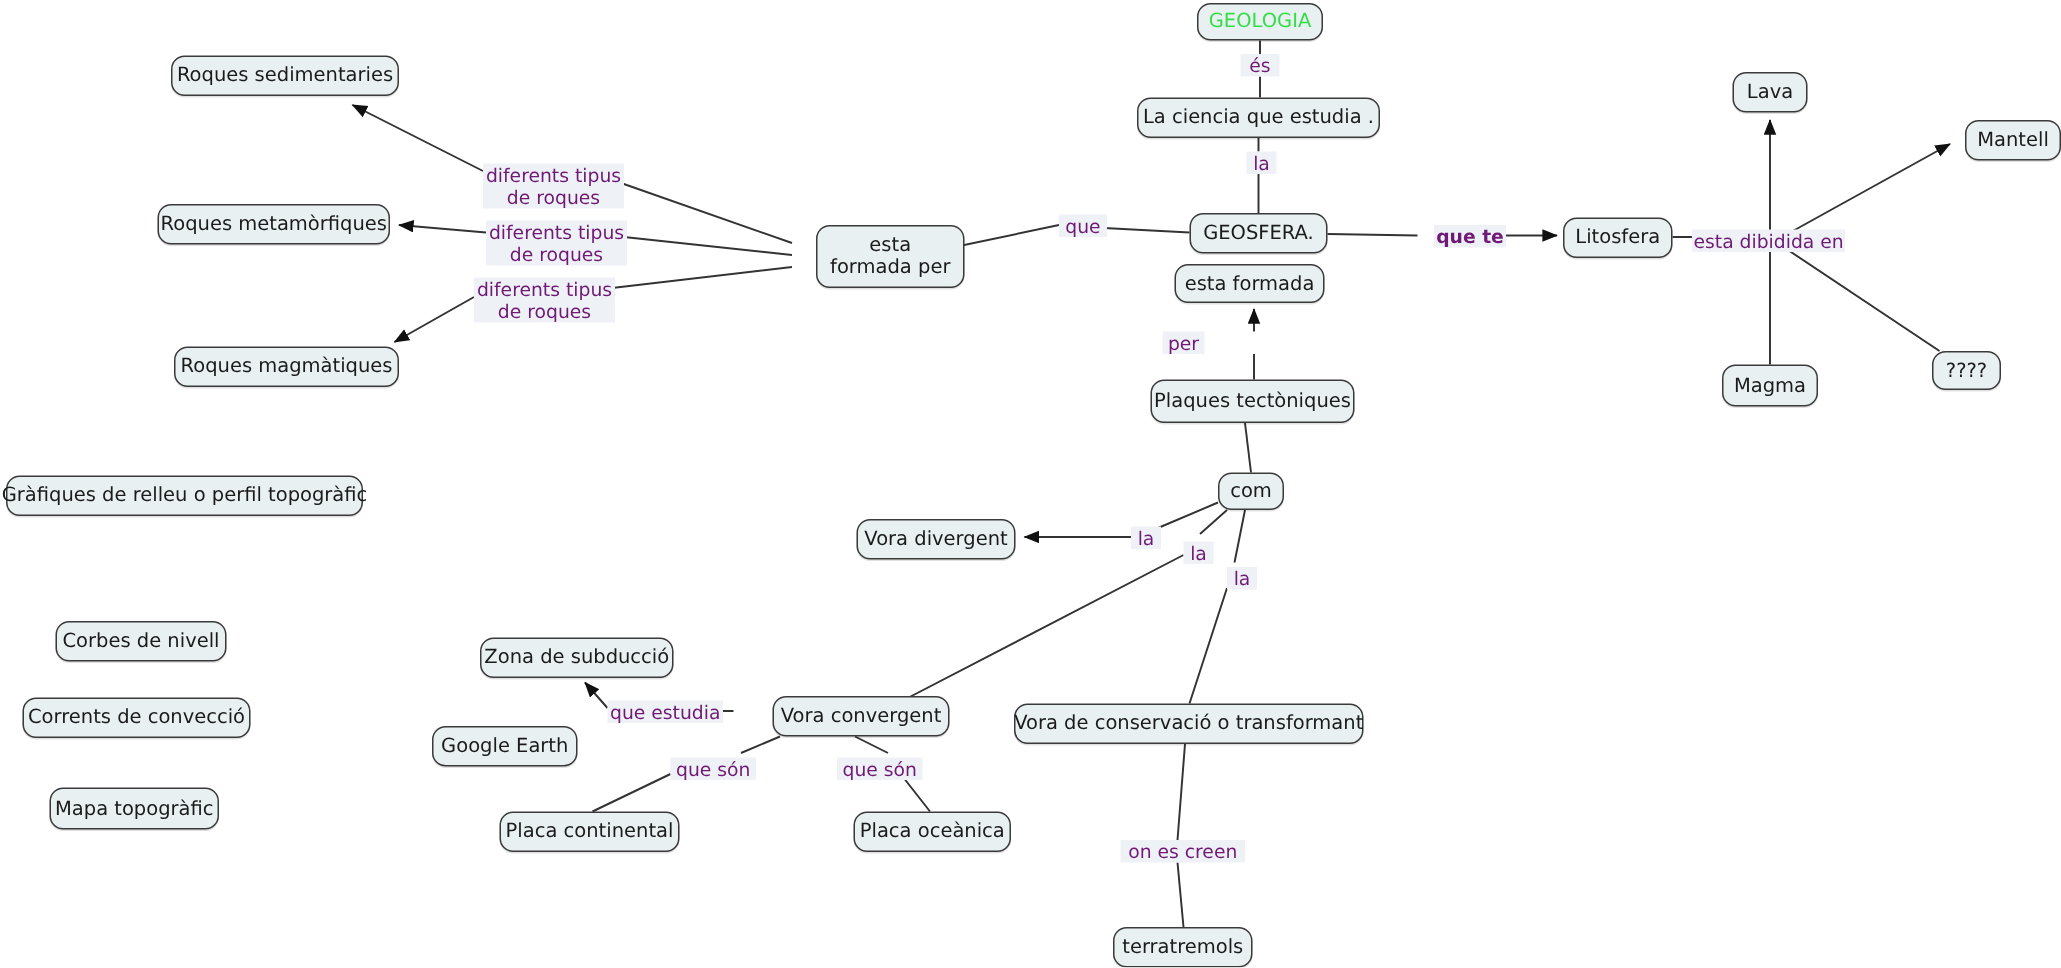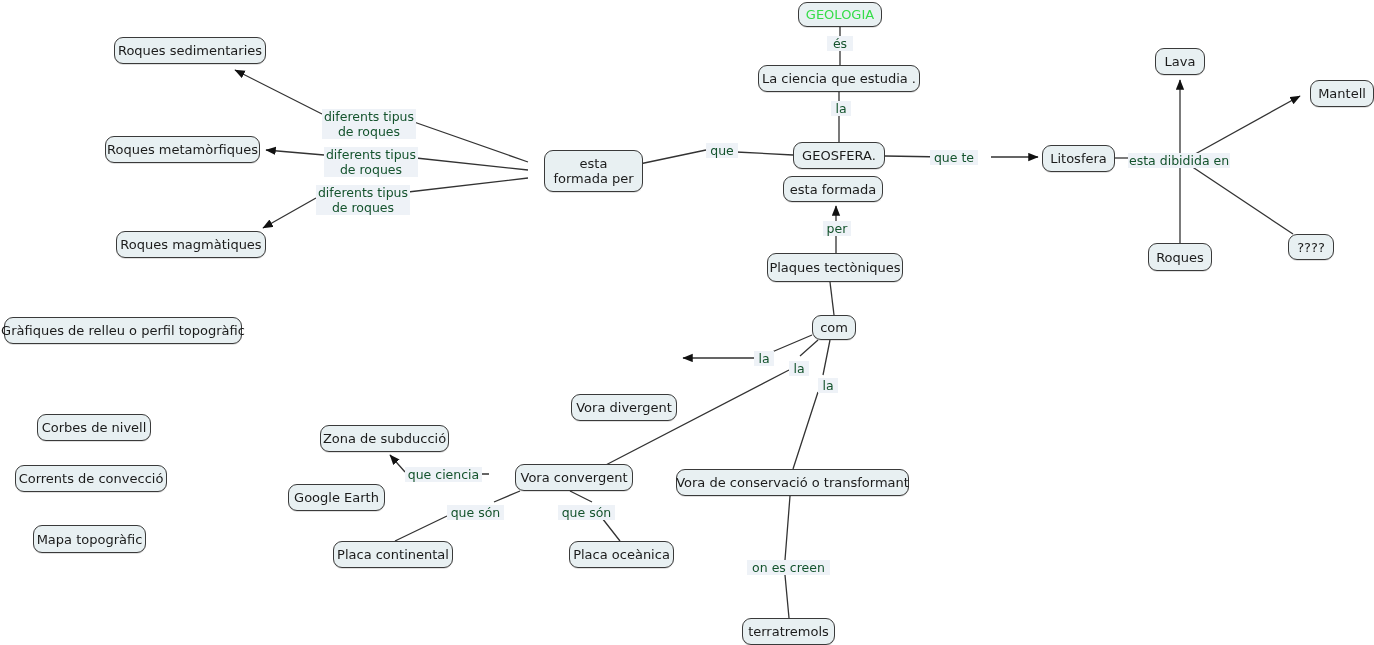--- a/index.html
+++ b/index.html
@@ -47,21 +47,21 @@
   .node.green-text {
     color: #35dd48;
   }
   .node.two-line {
     line-height: 15px;
   }
   .link-label {
     position: absolute;
     font-size: 12.5px;
     line-height: 15px;
-    color: #14532d;
+    color: #701a75;
     background: #eef2f7;
     white-space: pre;
     text-align: center;
     padding: 0 1px;
   }
 </style>
 </head>
 <body>
 
 <div id="canvas">
@@ -102,49 +102,49 @@
       <div class="node" style="left: 767px; top: 253px; width: 136px; height: 29px;">Plaques tectòniques</div>
       <div class="node" style="left: 812px; top: 315px; width: 44px; height: 25px;">com</div>
       <div class="node two-line" style="left: 528px; top: 150px; width: 99px; height: 42px; margin-left: 16px;">esta
 formada per</div>
       <div class="node" style="left: 114px; top: 37px; width: 152px; height: 27px;">Roques sedimentaries</div>
       <div class="node" style="left: 105px; top: 136px; width: 155px; height: 27px;">Roques metamòrfiques</div>
       <div class="node" style="left: 116px; top: 231px; width: 150px; height: 27px;">Roques magmàtiques</div>
       <div class="node" style="left: 1042px; top: 145px; width: 73px; height: 27px;">Litosfera</div>
       <div class="node" style="left: 1155px; top: 48px; width: 50px; height: 27px;">Lava</div>
       <div class="node" style="left: 1310px; top: 80px; width: 64px; height: 27px;">Mantell</div>
-      <div class="node" style="left: 1148px; top: 243px; width: 64px; height: 28px;">Roques</div>
+      <div class="node" style="left: 1148px; top: 243px; width: 64px; height: 28px;">Magma</div>
       <div class="node" style="left: 1288px; top: 234px; width: 46px; height: 26px;">????</div>
       <div class="node" style="left: 4px; top: 317px; width: 238px; height: 27px;">Gràfiques de relleu o perfil topogràfic</div>
       <div class="node" style="left: 37px; top: 414px; width: 114px; height: 27px;">Corbes de nivell</div>
       <div class="node" style="left: 15px; top: 465px; width: 152px; height: 27px;">Corrents de convecció</div>
       <div class="node" style="left: 33px; top: 525px; width: 113px; height: 28px;">Mapa topogràfic</div>
-      <div class="node" style="left: 571px; top: 346px; width: 106px; height: 27px; margin-top: 48px;">Vora divergent</div>
+      <div class="node" style="left: 571px; top: 346px; width: 106px; height: 27px;">Vora divergent</div>
       <div class="node" style="left: 515px; top: 464px; width: 118px; height: 27px;">Vora convergent</div>
       <div class="node" style="left: 676px; top: 469px; width: 233px; height: 27px;">Vora de conservació o transformant</div>
       <div class="node" style="left: 320px; top: 425px; width: 129px; height: 27px;">Zona de subducció</div>
       <div class="node" style="left: 272px; top: 484px; width: 97px; height: 27px; margin-left: 16px;">Google Earth</div>
       <div class="node" style="left: 333px; top: 541px; width: 120px; height: 27px;">Placa continental</div>
       <div class="node" style="left: 569px; top: 541px; width: 105px; height: 27px;">Placa oceànica</div>
       <div class="node" style="left: 742px; top: 618px; width: 93px; height: 27px;">terratremols</div>
     </div>
   <div id="label-group">
       <div class="link-label" style="left: 827px; top: 36px; width: 24px;">és</div>
       <div class="link-label" style="left: 831px; top: 101px; width: 18px;">la</div>
       <div class="link-label" style="left: 706px; top: 143px; width: 30px;">que</div>
-      <div class="link-label" style="left: 930px; top: 150px; width: 46px;">que te</div>
-      <div class="link-label" style="left: 823px; top: 221px; width: 26px;">per</div>
+      <div class="link-label" style="left: 956px; top: 150px; width: 46px; font-weight: bold;">que te</div>
+      <div class="link-label" style="left: 775px; top: 221px; width: 26px;">per</div>
       <div class="link-label" style="left: 1128px; top: 153px; width: 100px;">esta dibidida en</div>
       <div class="link-label" style="left: 322px; top: 109px; width: 92px;">diferents tipus
 de roques</div>
       <div class="link-label" style="left: 324px; top: 147px; width: 92px;">diferents tipus
 de roques</div>
       <div class="link-label" style="left: 316px; top: 185px; width: 92px;">diferents tipus
 de roques</div>
       <div class="link-label" style="left: 754px; top: 351px; width: 18px;">la</div>
       <div class="link-label" style="left: 789px; top: 361px; width: 18px;">la</div>
       <div class="link-label" style="left: 818px; top: 378px; width: 18px;">la</div>
-      <div class="link-label" style="left: 405px; top: 467px; width: 75px;">que ciencia</div>
+      <div class="link-label" style="left: 405px; top: 467px; width: 75px;">que estudia</div>
       <div class="link-label" style="left: 447px; top: 505px; width: 55px;">que són</div>
       <div class="link-label" style="left: 558px; top: 505px; width: 55px;">que són</div>
       <div class="link-label" style="left: 747px; top: 560px; width: 81px;">on es creen</div>
     </div>
 </div>
 
 </body></html>

